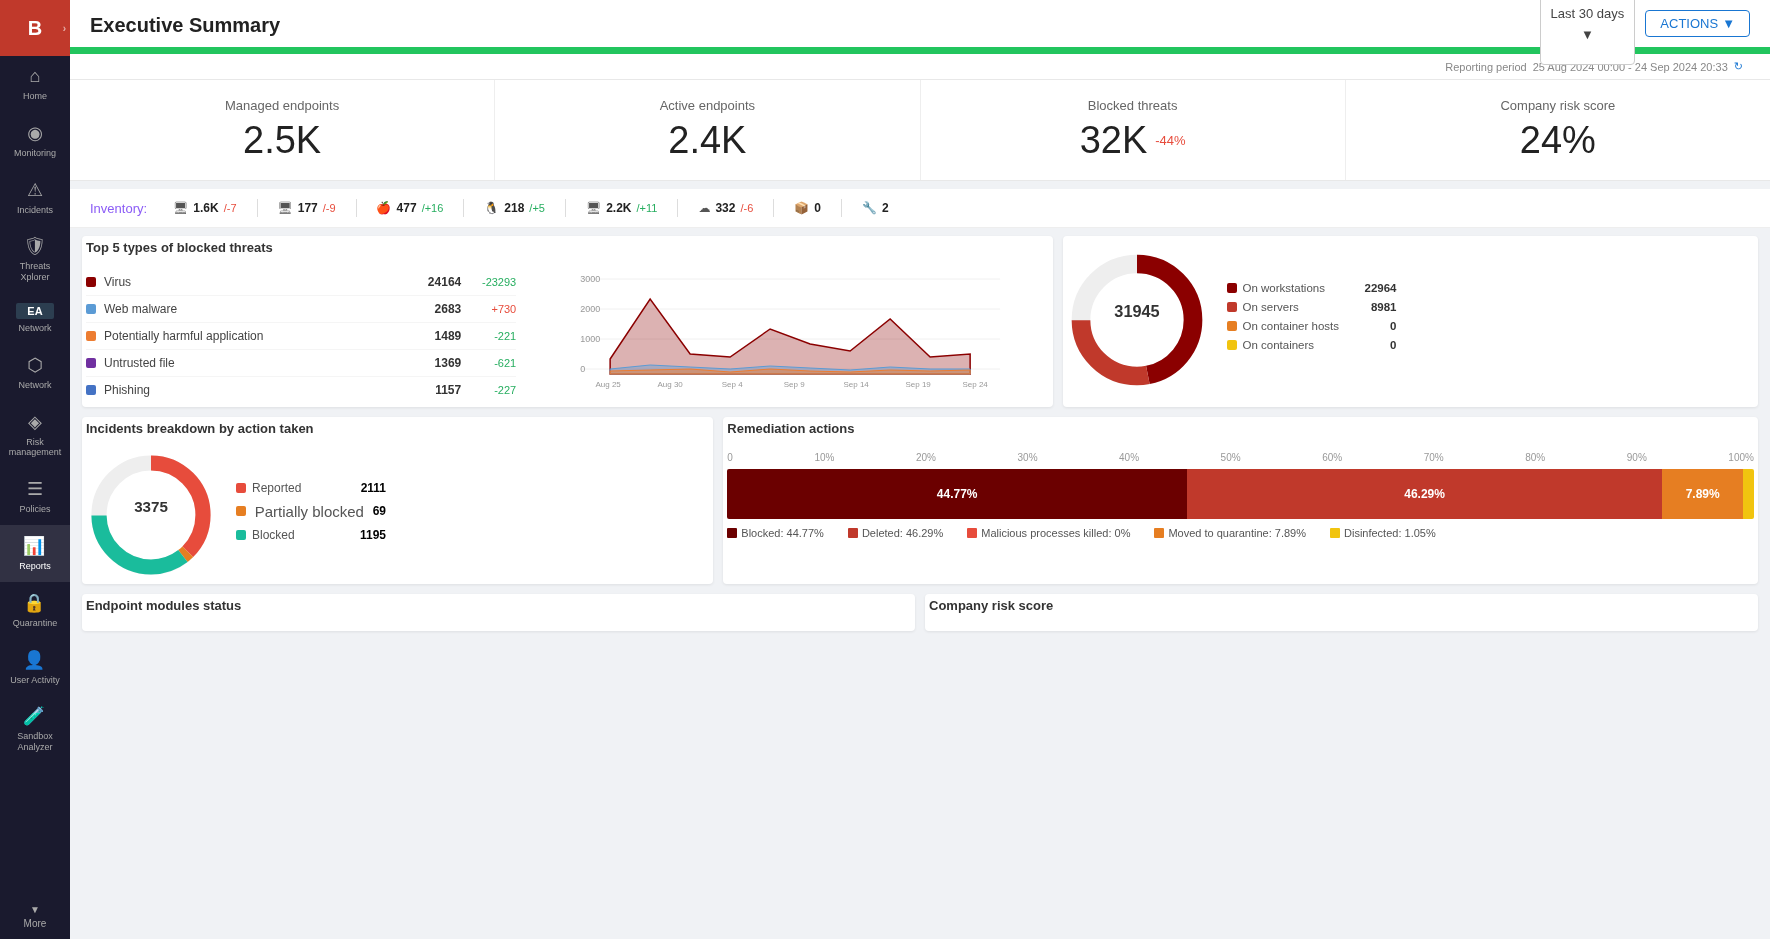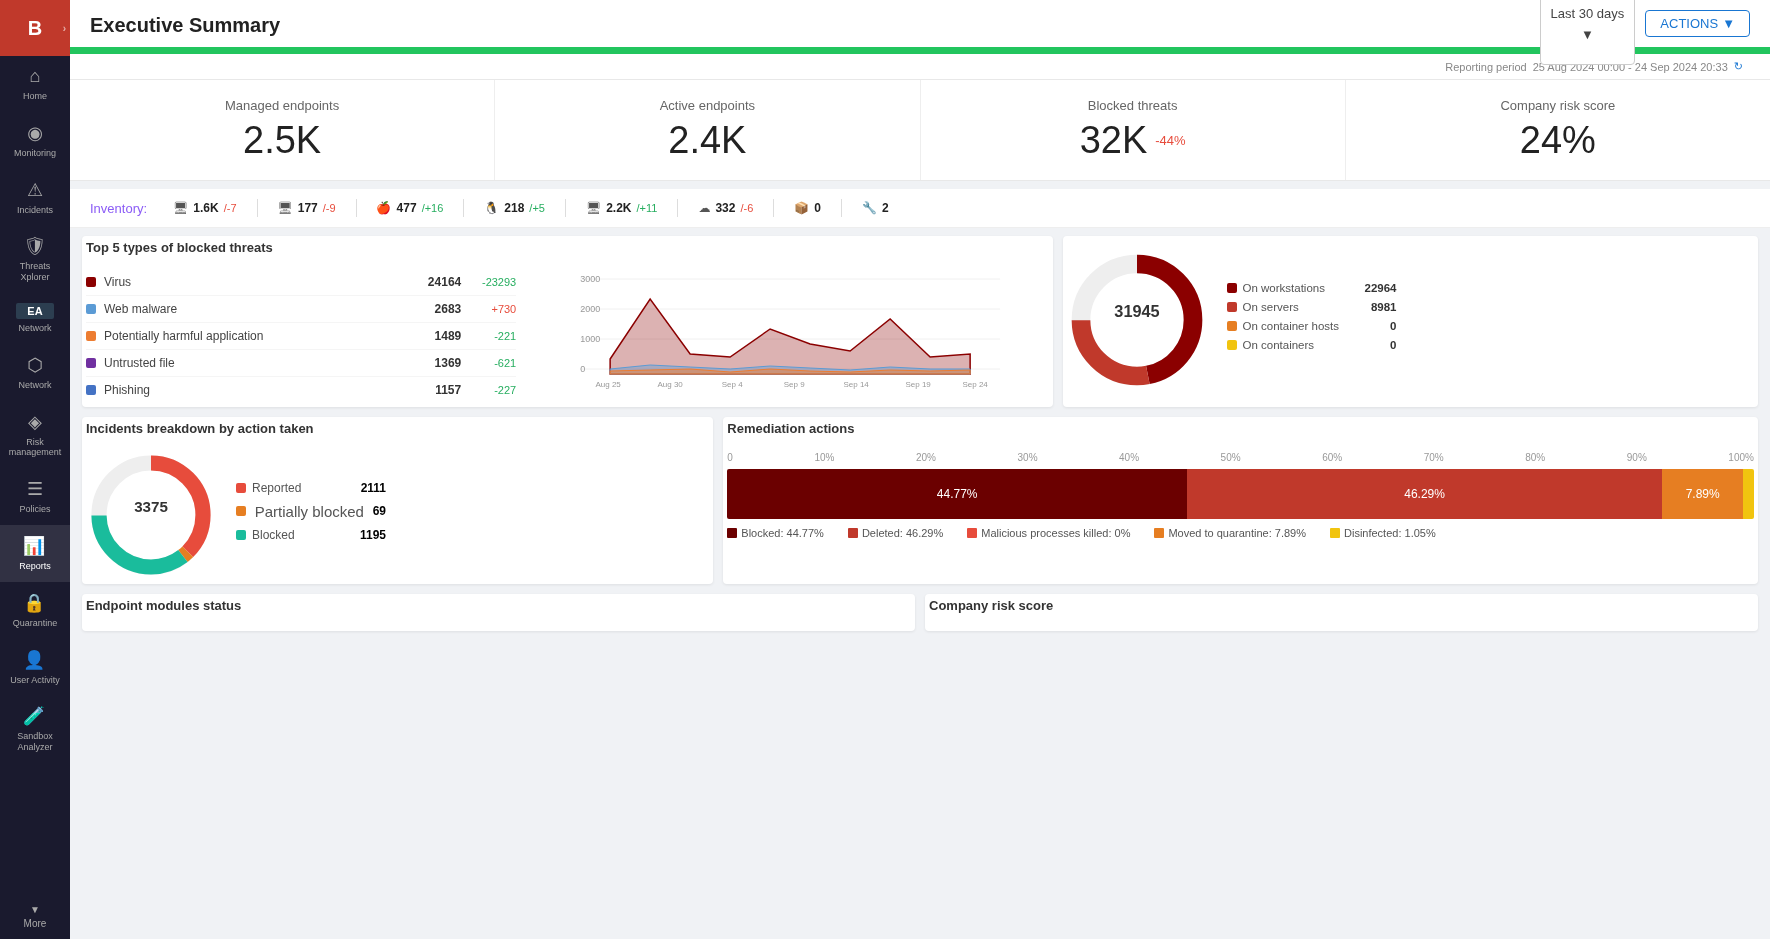--- a/index.html
+++ b/index.html
@@ -254,21 +254,21 @@
     .remediation-panel { flex: 1.4; }
 
     .incidents-content { display: flex; gap: 20px; align-items: center; margin-top: 10px; }
     .incidents-donut { position: relative; width: 130px; height: 130px; flex-shrink: 0; }
     .incidents-legend { font-size: 12px; }
     .inc-legend-item { display: flex; align-items: center; gap: 6px; margin-bottom: 8px; justify-content: space-between; min-width: 150px; }
 
     
     .rem-chart { margin-top: 16px; }
     .rem-bar-container { height: 50px; display: flex; border-radius: 2px; overflow: hidden; margin-bottom: 8px; }
-    .rem-segment { display: flex; align-items: center; justify-content: center; font-size: 12px; font-weight: 400; color: white; }
+    .rem-segment { display: flex; align-items: center; justify-content: center; font-size: 12px; font-weight: 700; color: white; }
     .rem-axis { display: flex; justify-content: space-between; font-size: 10px; color: #999; margin-bottom: 6px; }
     .rem-legend { display: flex; gap: 24px; flex-wrap: wrap; font-size: 11px; color: #555; margin-top: 8px; }
     .rem-legend-item { display: flex; align-items: center; gap: 4px; }
     .rem-dot { width: 10px; height: 10px; border-radius: 1px; }
 
     
     .bottom-section { display: flex; gap: 10px; margin-bottom: 10px; }
     .endpoint-panel { flex: 1; }
     .risk-panel { flex: 1; }
   </style>

